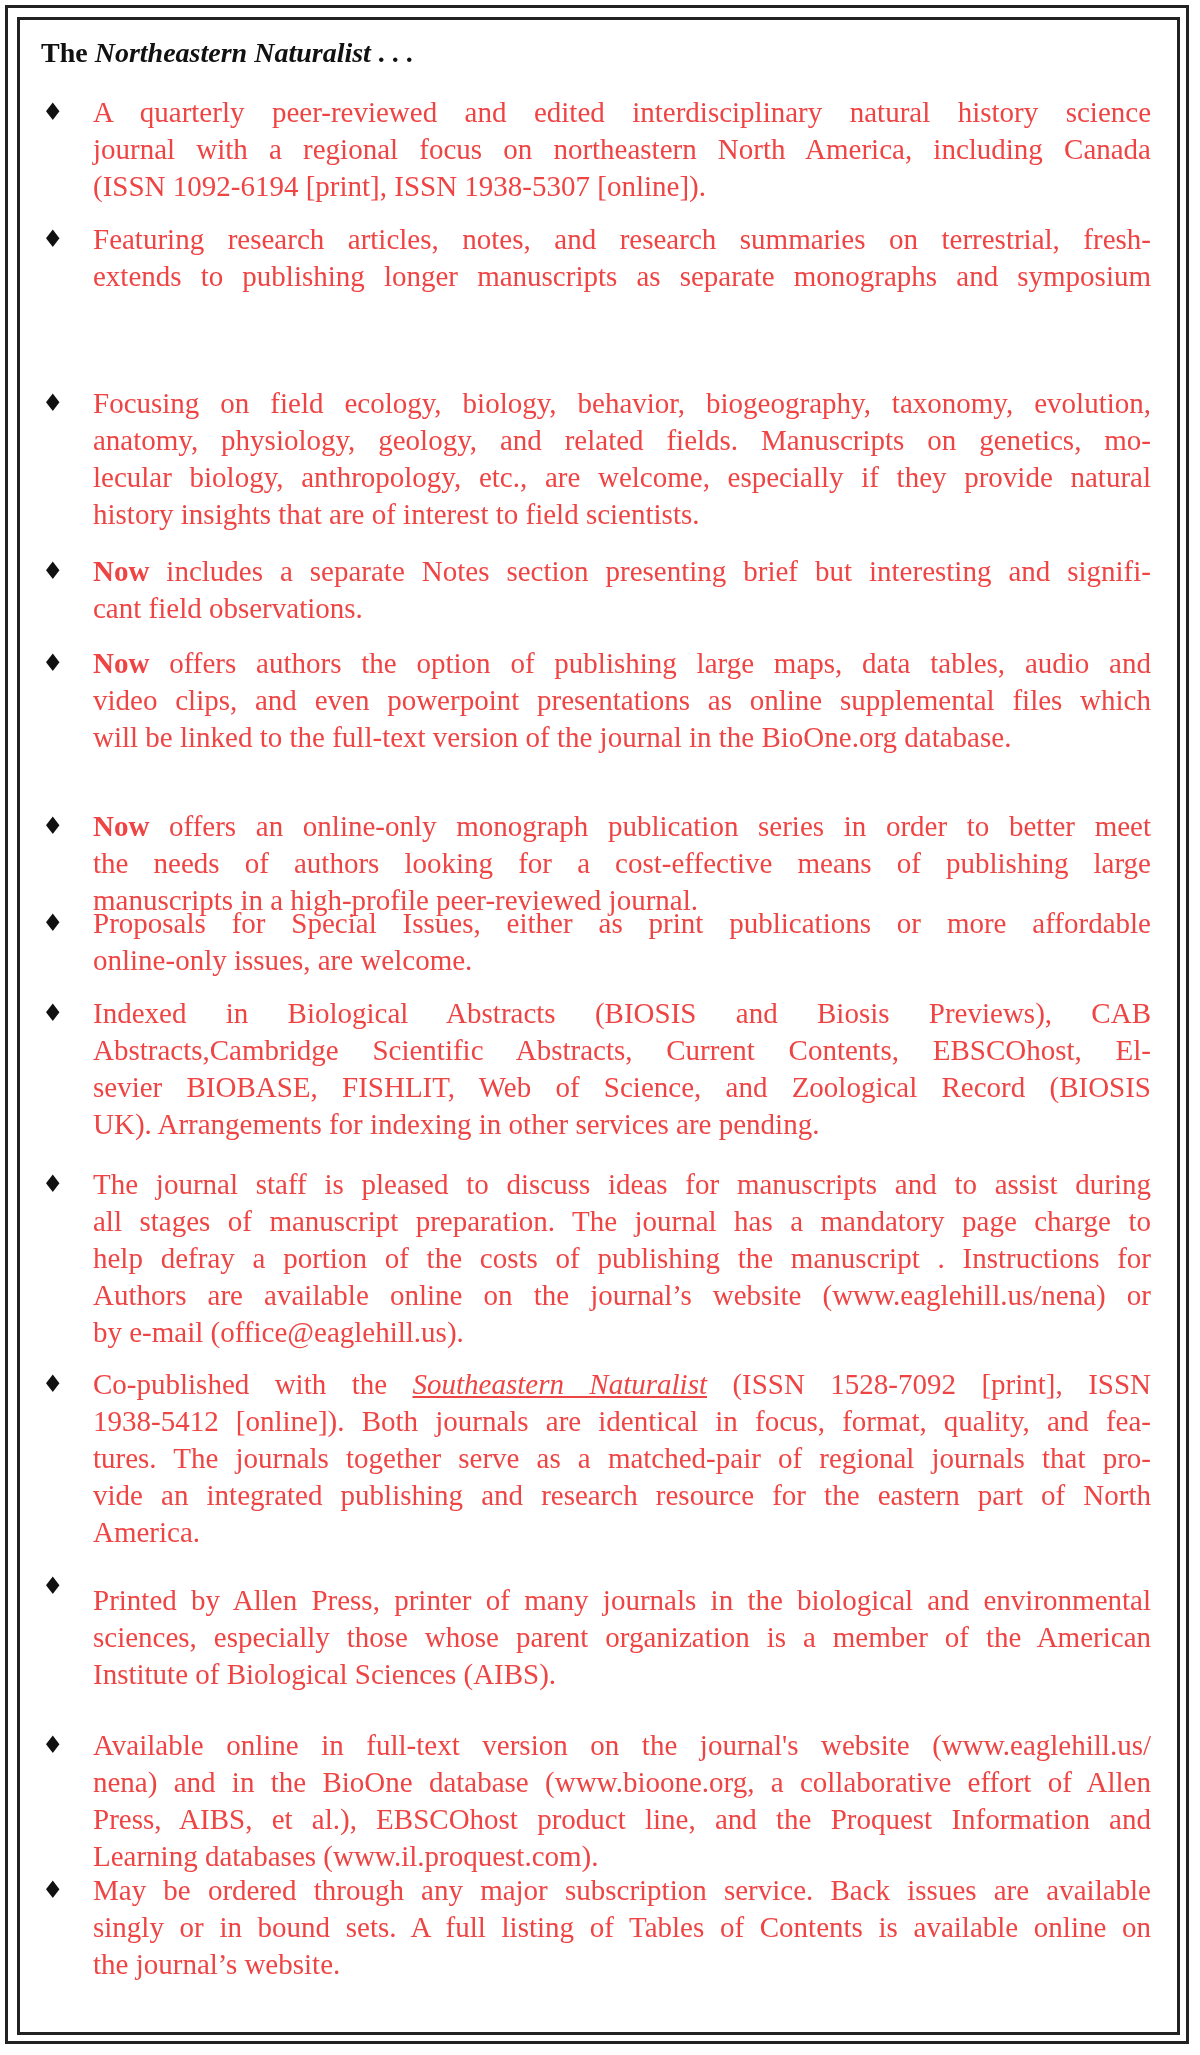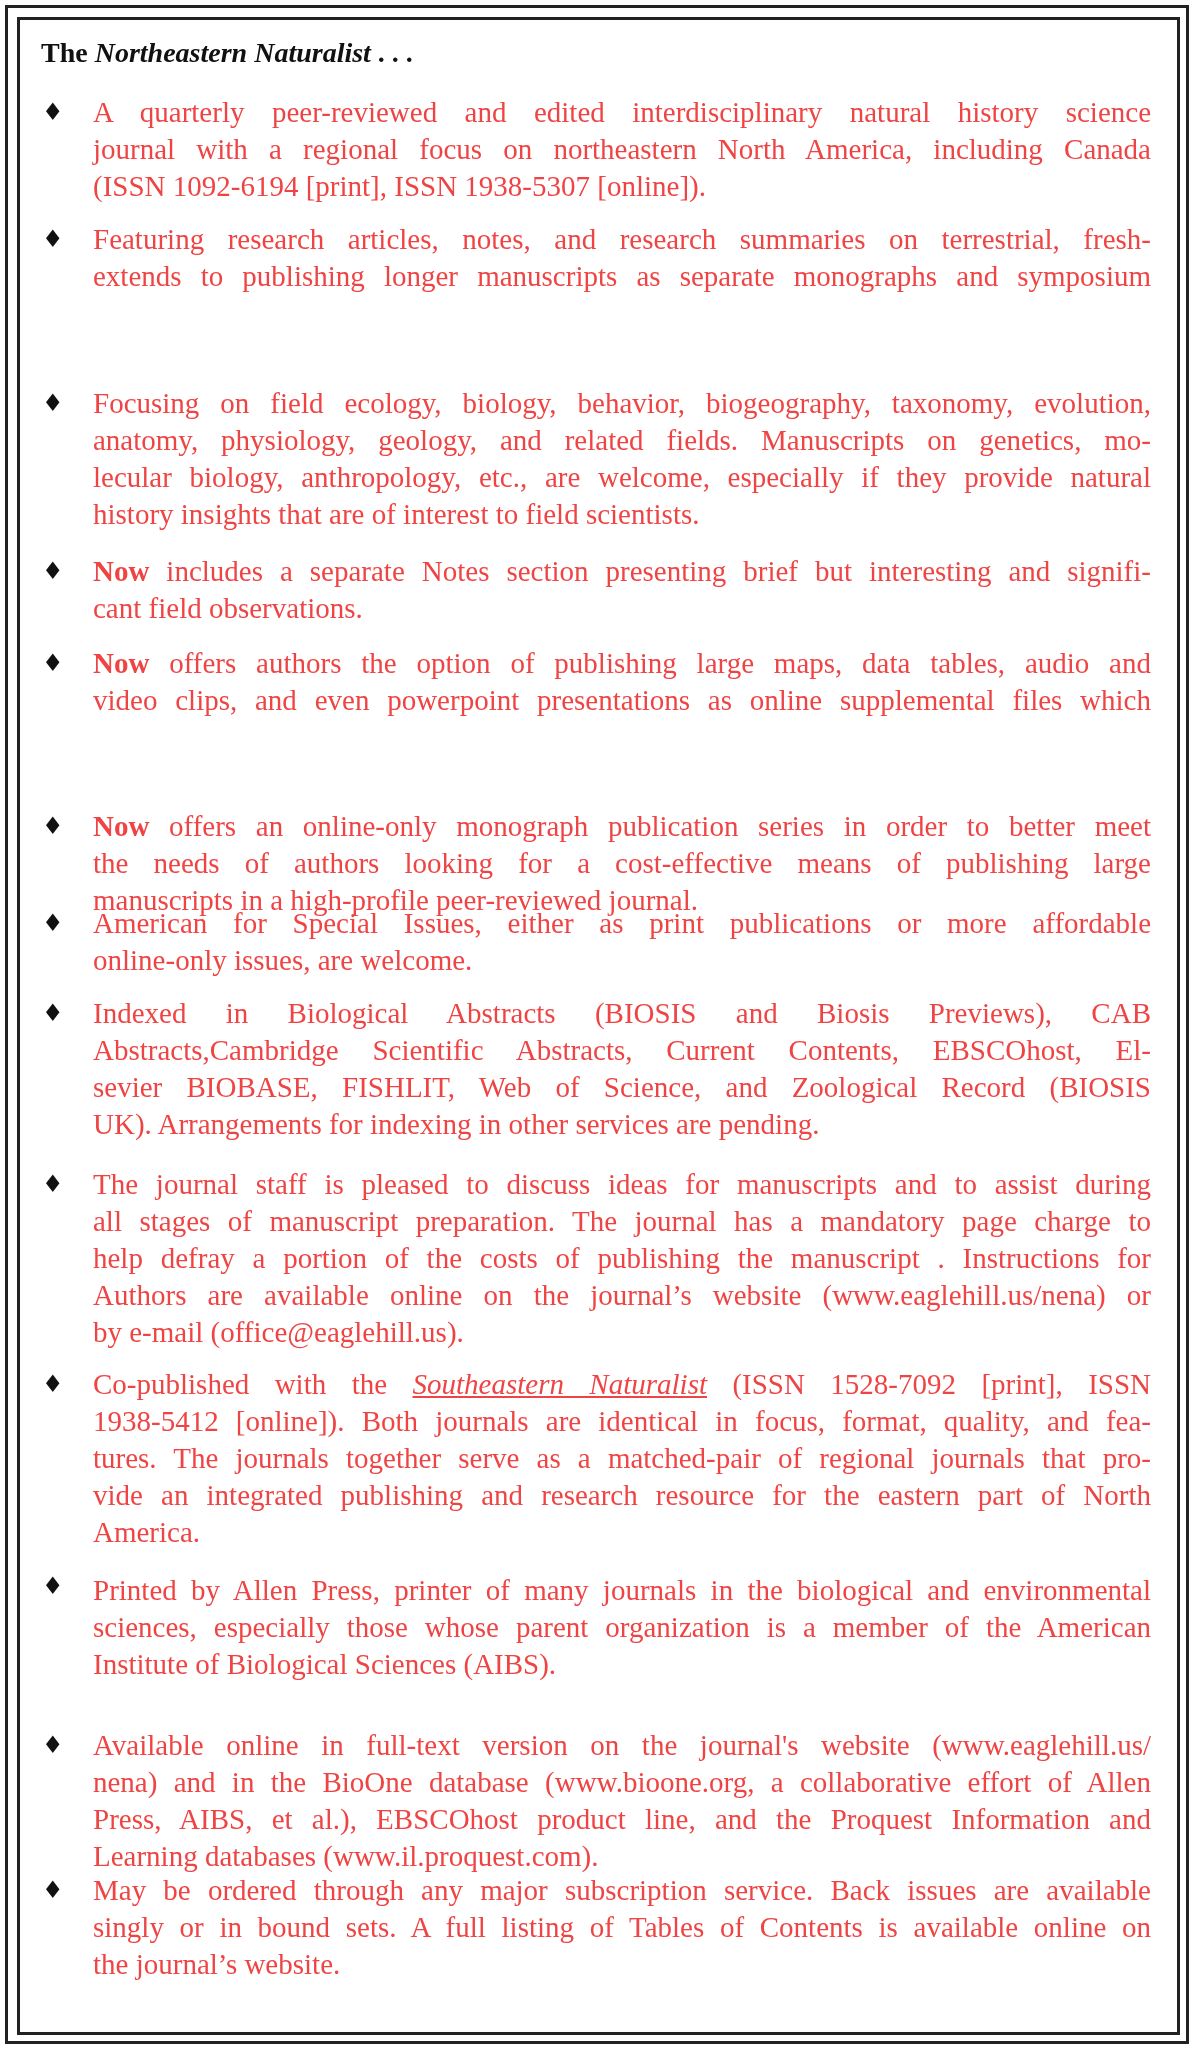--- a/index.html
+++ b/index.html
@@ -70,34 +70,35 @@
       <div class="lines" style="top: 0px;">
         <span class="line"><span class="bold">Now</span> includes a separate Notes section presenting brief but interesting and signifi-</span>
         <span class="line last">cant field observations.</span>
       </div>
     </div>
     <div class="item" style="top: 645px;">
       <div class="bullet" style="top: 7px;">♦</div>
       <div class="lines" style="top: 0px;">
         <span class="line"><span class="bold">Now</span> offers authors the option of publishing large maps, data tables, audio  and</span>
         <span class="line">video clips, and even powerpoint presentations as online supplemental files which</span>
+        <span class="line last">will be linked to the full-text version of the journal in the BioOne.org database.</span>
       </div>
     </div>
     <div class="item" style="top: 808px;">
       <div class="bullet" style="top: 7px;">♦</div>
       <div class="lines" style="top: 0px;">
         <span class="line"><span class="bold">Now</span> offers an online-only monograph publication series in order to better meet</span>
         <span class="line">the needs of authors looking for a cost-effective means of publishing large</span>
         <span class="line last">manuscripts in a high-profile peer-reviewed journal.</span>
       </div>
     </div>
     <div class="item" style="top: 905px;">
       <div class="bullet" style="top: 7px;">♦</div>
       <div class="lines" style="top: 0px;">
-        <span class="line">American for Special Issues, either as print publications or more affordable</span>
+        <span class="line">Proposals for Special Issues, either as print publications or more affordable</span>
         <span class="line last">online-only issues, are welcome.</span>
       </div>
     </div>
     <div class="item" style="top: 995px;">
       <div class="bullet" style="top: 7px;">♦</div>
       <div class="lines" style="top: 0px;">
         <span class="line">Indexed in Biological Abstracts (BIOSIS and Biosis Previews), CAB</span>
         <span class="line">Abstracts,Cambridge Scientific Abstracts, Current Contents, EBSCOhost, El-</span>
         <span class="line">sevier BIOBASE, FISHLIT, Web of Science, and Zoological Record (BIOSIS</span>
         <span class="line last">UK). Arrangements for indexing in other services are pending.</span>
@@ -118,21 +119,21 @@
       <div class="lines" style="top: 0px;">
         <span class="line">Co-published with the <span class="ital">Southeastern Naturalist</span>  (ISSN 1528-7092 [print], ISSN</span>
         <span class="line">1938-5412 [online]). Both journals are identical in focus, format, quality, and fea-</span>
         <span class="line">tures. The journals together serve as a matched-pair of regional journals that pro-</span>
         <span class="line">vide an integrated publishing and research resource for the eastern part of North</span>
         <span class="line last">America.</span>
       </div>
     </div>
     <div class="item" style="top: 1568px;">
       <div class="bullet" style="top: 7px;">♦</div>
-      <div class="lines" style="top: 4px;">
+      <div class="lines" style="top: 14px;">
         <span class="line">Printed by Allen Press, printer of many journals in the biological and environmental</span>
         <span class="line">sciences, especially those whose parent organization is a member of the American</span>
         <span class="line last">Institute of Biological Sciences (AIBS).</span>
       </div>
     </div>
     <div class="item" style="top: 1727px;">
       <div class="bullet" style="top: 7px;">♦</div>
       <div class="lines" style="top: 0px;">
         <span class="line">Available online in full-text version on the journal's website (www.eaglehill.us/</span>
         <span class="line">nena) and in the BioOne database (www.bioone.org, a collaborative effort of Allen</span>

